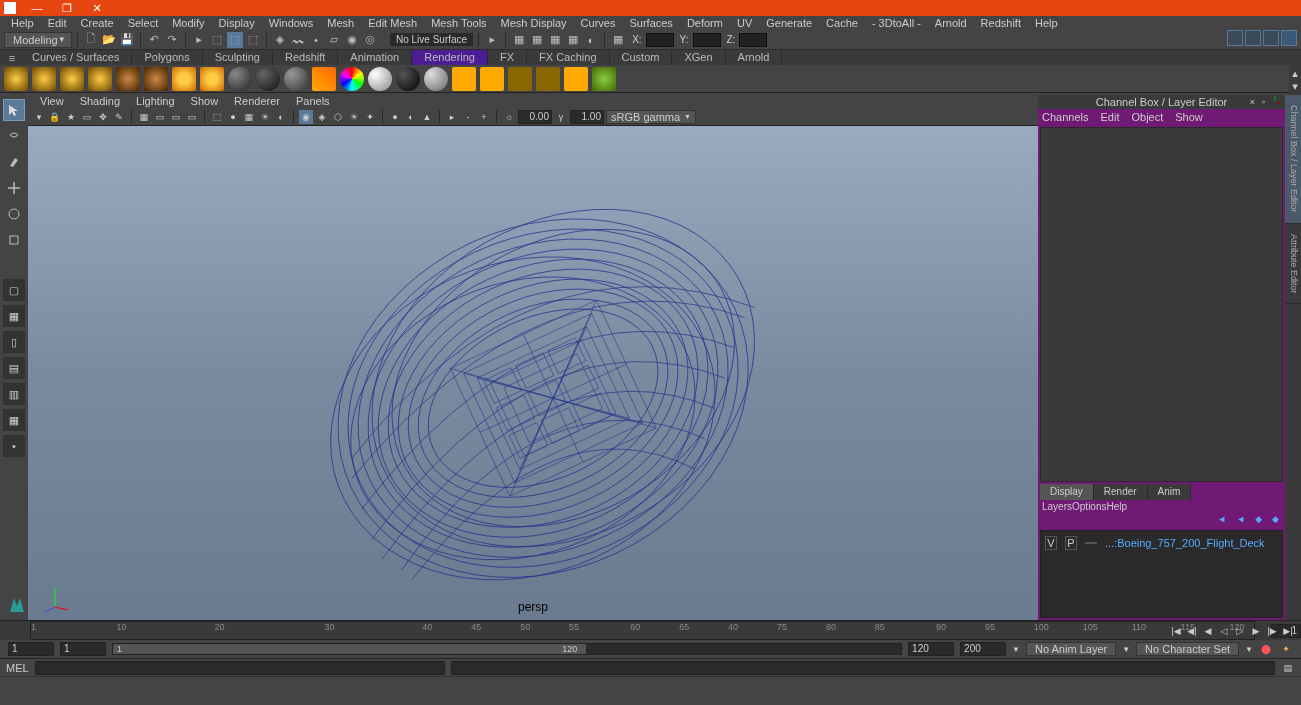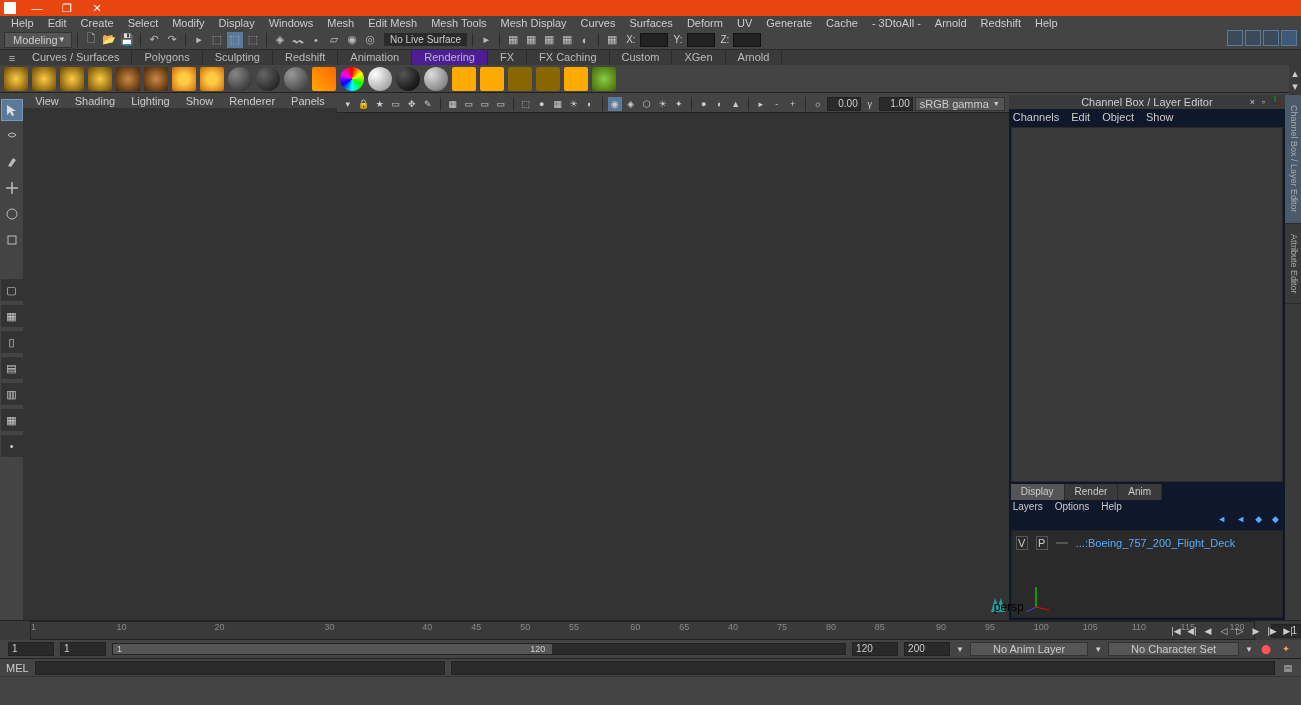--- a/index.html
+++ b/index.html
@@ -17,64 +17,64 @@
 .tbicon{width:16px;height:16px;display:flex;align-items:center;justify-content:center;color:#bbb;font-size:11px}
 .shelftabs{height:15px;background:#3a3a3a;display:flex;padding-left:20px}
 .shelftab{padding:0 12px;font-size:11px;line-height:15px;color:#bbb;background:#3a3a3a;border-right:1px solid #2a2a2a}
 .shelftab.active{background:#4c1d95}
 .shelf{height:28px;background:#444;display:flex;align-items:center;padding:0 4px;gap:4px;border-bottom:1px solid #222}
 .shelficon{width:24px;height:24px;border-radius:2px}
 .mainrow{display:flex;height:525px}
 .ltool{width:28px;background:#444;display:flex;flex-direction:column;align-items:center;padding-top:4px;gap:4px}
 .ltoolbtn{width:22px;height:22px;display:flex;align-items:center;justify-content:center;border:1px solid transparent}
 .ltoolbtn.active{background:#5a7a9a;border-color:#7a9aba}
-.viewarea{flex:1;display:flex;flex-direction:row;background:#333}
+.viewarea{flex:1;display:flex;flex-direction:column;background:#333}
 .panelmenu{height:13px;background:#444;display:flex;padding:0 4px}
 .panelmenu span{padding:0 8px;font-size:11px;line-height:13px}
 .paneltb{height:18px;background:#444;border-bottom:1px solid #222;display:flex;align-items:center;padding:0 4px;gap:2px}
 .ptbicon{width:14px;height:14px;display:flex;align-items:center;justify-content:center;font-size:9px}
 .numinput{background:#2a2a2a;border:1px solid #222;width:34px;height:14px;text-align:right;padding-right:2px;font-size:10px}
 .colorspace{background:#555;border:1px solid #333;width:90px;height:14px;padding:0 4px;display:flex;align-items:center;justify-content:space-between;font-size:10px}
 .viewport{flex:1;position:relative;background:linear-gradient(to bottom,#9aaabf 0%,#7a8a9f 50%,#6a7a8f 100%)}
 .persp-label{position:absolute;bottom:6px;left:50%;transform:translateX(-50%);color:#000;font-size:12px}
 .axis{position:absolute;bottom:8px;left:12px;width:30px;height:30px}
 .mayalogo{position:absolute;bottom:6px;left:-20px;width:18px;height:18px}
-.rpanel{width:354px;background:#0f172a;display:flex}
+.rpanel{width:263px;background:#701a75;display:flex}
 .rmain{flex:1;display:flex;flex-direction:column}
 .rtitle{height:14px;background:#3a3a3a;text-align:center;font-size:10px;line-height:14px;position:relative;color:#aaa}
 .rcompass{position:absolute;right:4px;top:1px;width:12px;height:12px}
 .chmenu{height:16px;display:flex;padding:2px 4px;gap:12px}
 .chmenu span{font-size:11px}
 .chbox{flex:1;background:#3a3a3a;border:1px solid #2a2a2a;margin:2px}
 .ltabs{height:16px;display:flex;margin:0 2px}
 .ltab{padding:0 10px;background:#3a3a3a;font-size:10px;line-height:16px;border-right:1px solid #2a2a2a}
 .ltab.active{background:#555}
-.lmenu{height:14px;display:flex;padding:0 4px;gap:12px}
+.lmenu{height:14px;display:flex;padding:0 4px;}
 .lmenu span{font-size:10px;line-height:14px}
 .licons{height:14px;display:flex;justify-content:flex-end;padding:0 6px;gap:10px}
 .larea{background:#2a2a2a;border:1px solid #222;margin:2px;height:88px;padding:4px}
 .lrow{display:flex;align-items:center;height:16px;gap:8px;font-size:10px}
 .rvtabs{width:16px;background:#3a3a3a;display:flex;flex-direction:column}
 .rvtab{writing-mode:vertical-rl;padding:10px 2px;font-size:9px;color:#aaa;border-bottom:1px solid #2a2a2a;text-align:center}
 .timeslider{height:20px;background:#3a3a3a;border-top:1px solid #222;display:flex;align-items:center;position:relative;padding-left:30px}
 .playback{position:absolute;right:6px;display:flex;gap:2px}
 .pbtn{width:14px;height:14px;display:flex;align-items:center;justify-content:center;font-size:9px}
 .rangeslider{height:18px;background:#444;display:flex;align-items:center;padding:0 8px;gap:6px}
 .rinput{background:#2a2a2a;border:1px solid #222;width:46px;height:14px;padding:0 3px;font-size:10px}
 .rbar{flex:1;height:12px;background:#2a2a2a;border:1px solid #222;position:relative}
 .rhandle{position:absolute;height:100%;background:#555}
-.animsel{background:#555;border:1px solid #333;height:14px;padding:0 22px;font-size:10px;display:flex;align-items:flex-end;gap:4px}
+.animsel{background:#555;border:1px solid #333;height:14px;padding:0 8px;font-size:10px;display:flex;align-items:flex-end;gap:4px}
 .cmdline{height:18px;background:#444;display:flex;align-items:center;padding:0 6px;gap:6px;border-top:1px solid #222}
 .cmdinput{background:#2a2a2a;border:1px solid #222;height:14px;flex:0 0 410px}
 .helpline{height:13px;background:#444;border-top:1px solid #333}
 .tick{position:absolute;top:0;font-size:9px;color:#888}
 svg.wireframe{position:absolute;top:0;left:0;width:100%;height:100%}
 .topright-icons{position:absolute;right:4px;top:30px;display:flex;gap:2px}
 .tricon{width:16px;height:16px;background:#3b4a5a;border:1px solid #5a7a9a}
-.shelfstatus{background:#2a2a2a;padding:1px 6px;font-size:10px;margin-left:4px}
+.shelfstatus{background:#2a2a2a;padding:1px 6px;font-size:10px;margin-left:10px}
 .xyzinput{background:#222;border:1px solid #111;width:28px;height:14px;margin-left:2px}
 .scrollend{width:12px;background:#3a3a3a;display:flex;flex-direction:column;justify-content:space-between;align-items:center;padding:2px 0;font-size:8px}
 </style>
 </head>
 <body>
 
 <div class="titlebar">
   <div class="logo"></div>
   <div class="winbtns">
     <div class="winbtn">—</div>

